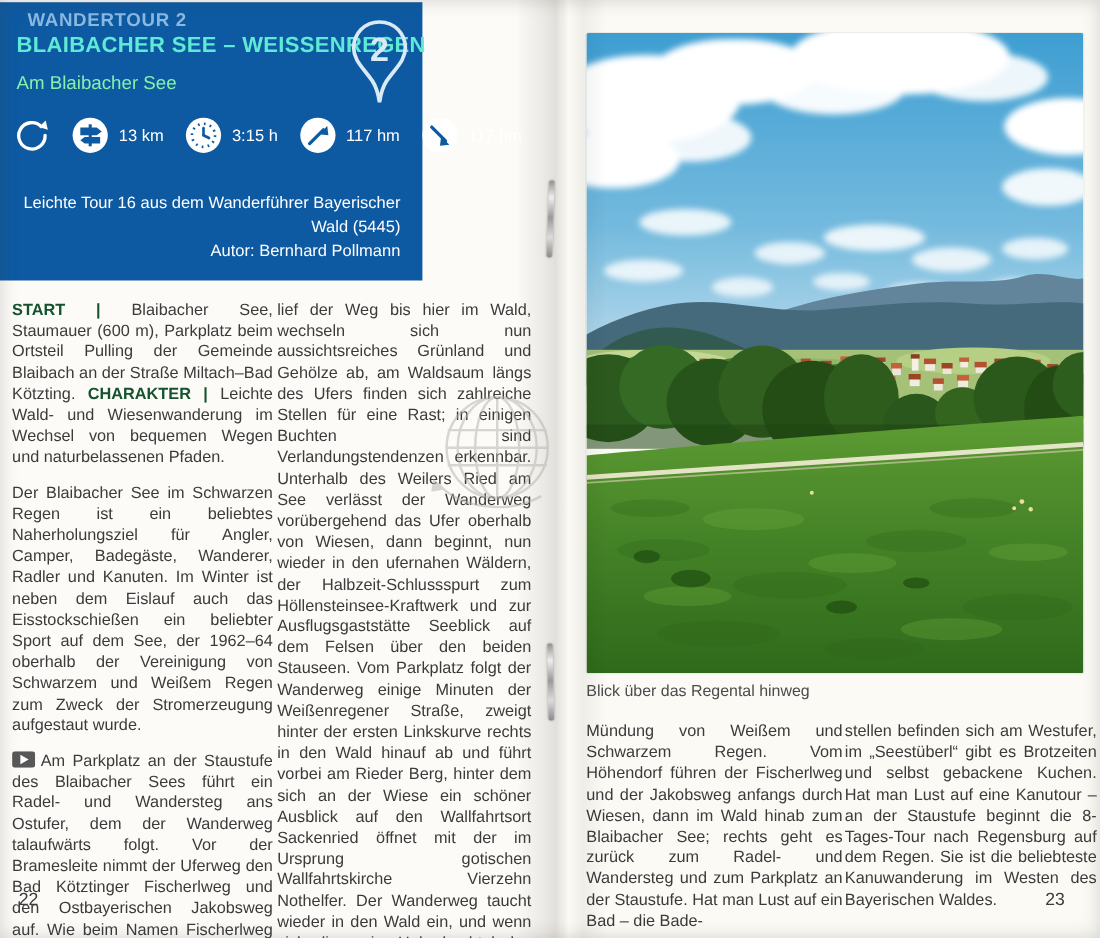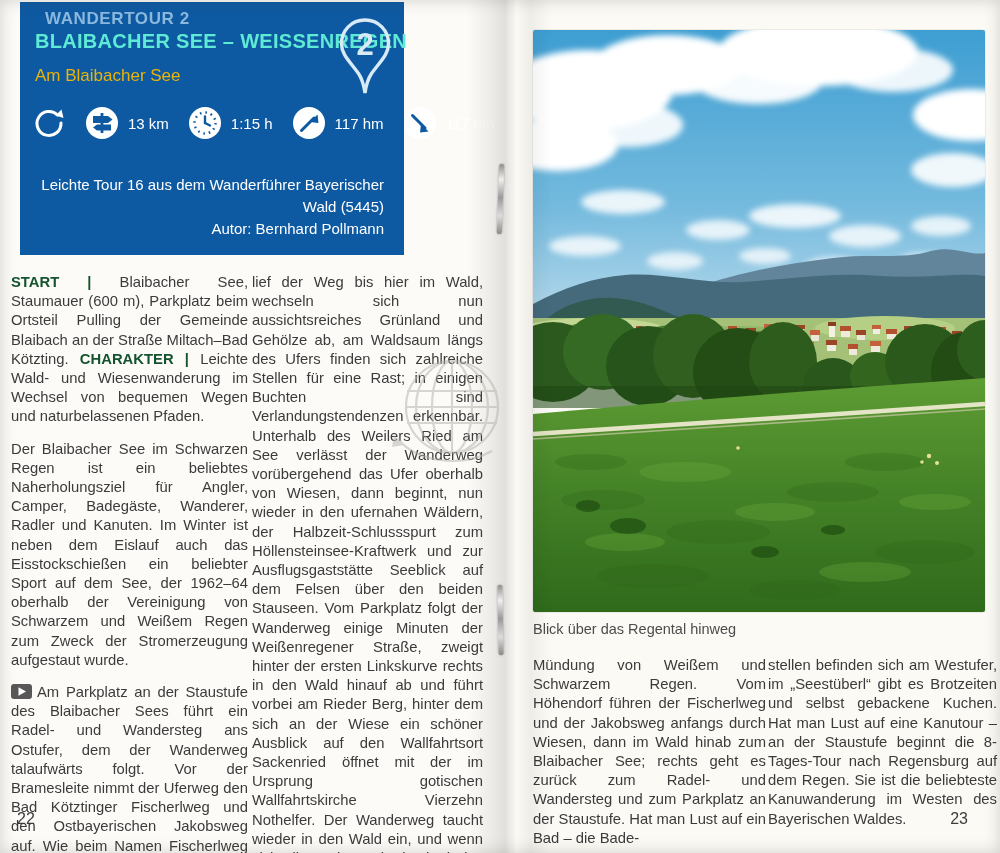--- a/index.html
+++ b/index.html
@@ -14,27 +14,27 @@
   .page-right { position:absolute; left:512px; top:0; width:488px; height:853px; background:#fbfaf5; }
   .gutter-shadow {
     position:absolute; left:468px; top:0; width:84px; height:853px; pointer-events:none;
     background:linear-gradient(90deg, rgba(0,0,0,0) 0%, rgba(95,88,76,.10) 30%,
       rgba(110,102,90,.18) 44%, rgba(255,255,255,0) 58%, rgba(0,0,0,.05) 74%, rgba(0,0,0,0) 100%);
   }
   .edge-vignette { position:absolute; inset:0; pointer-events:none;
     box-shadow: inset 0 0 16px rgba(70,64,55,.22); }
 
   
-  .tour-header { position:absolute; left:20px; top:2px; width:384px; height:253px;
+  .tour-header { position:absolute; left:0; top:2px; width:384px; height:253px;
     background:#0e5aa2; color:#fff; }
   .kicker  { position:absolute; left:25px; top:7px;  font-size:17px; font-weight:700;
     color:#8ab8de; letter-spacing:.6px; }
   .title   { position:absolute; left:15px; top:28px; font-size:20px; font-weight:700;
     color:#5eead4; letter-spacing:.3px; white-space:nowrap; }
-  .subtitle{ position:absolute; left:15px; top:64px; font-size:17px; color:#eab308;text-align:right; }
+  .subtitle{ position:absolute; left:15px; top:64px; font-size:17px; color:#86efac;text-align:right; }
   .tour-pin { position:absolute; right:10px; top:14px; width:58px; height:94px; }
   .stats { position:absolute; left:12px; top:104px; display:flex; align-items:center; }
   .stat  { display:flex; align-items:center; margin-right:19px; }
   .stat svg { display:block; }
   .stat-label { margin-left:9px; font-size:15px; color:#fff; white-space:nowrap; }
   .tour-info { position:absolute; right:20px; top:172px; text-align:right;
     font-size:15px; line-height:22px; color:#fefefe; }
 
   
   .body-col { position:absolute; font-size:14.8px; line-height:19.2px; color:#3b3b3b;
@@ -107,21 +107,21 @@
         </svg>
         <span class="stat-label">13 km</span>
       </div>
       <div class="stat">
         <svg width="34" height="34" viewBox="0 0 34 34">
           <circle cx="17" cy="17" r="16" fill="#fff"></circle>
           <circle cx="17" cy="17" r="10.5" fill="none" stroke="#0e5aa2" stroke-width="2.4" stroke-dasharray="1.6 3.9"></circle>
           <line x1="17" y1="17" x2="17" y2="10.5" stroke="#0e5aa2" stroke-width="2.4" stroke-linecap="round"></line>
           <line x1="17" y1="17" x2="22" y2="19.5" stroke="#0e5aa2" stroke-width="2.4" stroke-linecap="round"></line>
         </svg>
-        <span class="stat-label">1:15 h</span>
+        <span class="stat-label">3:15 h</span>
       </div>
       <div class="stat">
         <svg width="34" height="34" viewBox="0 0 34 34">
           <circle cx="17" cy="17" r="16" fill="#fff"></circle>
           <line x1="9.5" y1="24.5" x2="22" y2="12" stroke="#0e5aa2" stroke-width="3" stroke-linecap="round"></line>
           <polygon points="25.5,8.5 26.5,17 18,16 " fill="#0e5aa2"></polygon>
         </svg>
         <span class="stat-label">117 hm</span>
       </div>
       <div class="stat">

